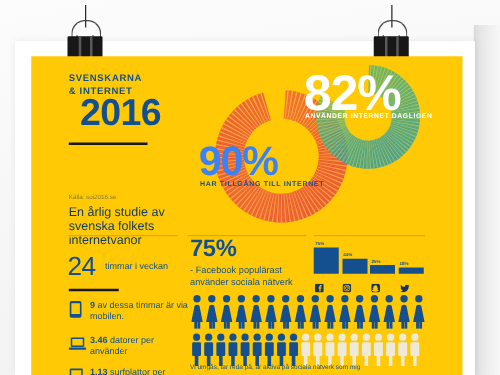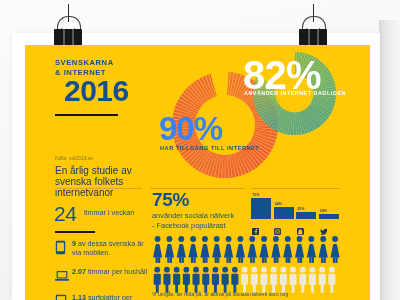--- a/index.html
+++ b/index.html
@@ -451,32 +451,32 @@
   <div class="stat24b">timmar i veckan</div>
   <div class="rule2"></div>
 
   <div class="row" style="top:240px;">
     <span class="ic">
       <svg width="11" height="15" viewBox="0 0 11 15">
           <rect x="0.8" y="0.8" width="9.4" height="13.4" rx="1.4" fill="#14508f"></rect>
           <rect x="2.1" y="2.6" width="6.8" height="8.6" fill="#ffca05"></rect>
         </svg>
     </span>
-    <span class="tx"><b>9</b> <span>av dessa svenska är via mobilen.</span></span>
+    <span class="tx"><b>9</b> <span>av dessa timmar är via mobilen.</span></span>
   </div>
 
   <div class="row" style="top:268px;">
     <span class="ic">
       <svg width="14" height="12" viewBox="0 0 14 12">
           <rect x="1.6" y="1" width="10.8" height="7.6" rx="0.8" fill="#14508f"></rect>
           <rect x="2.8" y="2.2" width="8.4" height="5.2" fill="#ffca05"></rect>
           <rect x="0" y="9" width="14" height="1.8" rx="0.8" fill="#14508f"></rect>
         </svg>
     </span>
-    <span class="tx"><b>2.07</b> <span>timmar per hushåll</span></span>
+    <span class="tx"><b>3.46</b> <span>datorer per använder</span></span>
   </div>
 
   <div class="row" style="top:294px;">
     <span class="ic">
       <svg width="12" height="15" viewBox="0 0 12 15">
           <rect x="0.8" y="0.8" width="10.4" height="13.4" rx="1" fill="#14508f"></rect>
           <rect x="2" y="2.2" width="8" height="9.6" fill="#ffca05"></rect>
         </svg>
     </span>
     <span class="tx"><b>1.13</b> <span>surfplattor per hushåll</span></span>
@@ -705,16 +705,16 @@
       <g fill="#efe9d9">
         <circle cx="178.85" cy="33.70" r="2.9"></circle>
         <rect x="175.29999999999998" y="37.8" width="7.1" height="11.0" rx="1.0"></rect>
         <rect x="177.39999999999998" y="47.2" width="2.9" height="9.5" rx="0.3"></rect>
       </g>
     </svg>
   <div class="bottomnote">Vi umgås, tar reda på, är aktiva på sociala nätverk som mig</div>
 
   <div class="p75">75%</div>
   <div class="p75sub">
+    <div>- Facebook populärast</div>
     <div>använder sociala nätverk</div>
-    <div>- Facebook populärast</div>
   </div>
 </div>
 
 </body></html>

